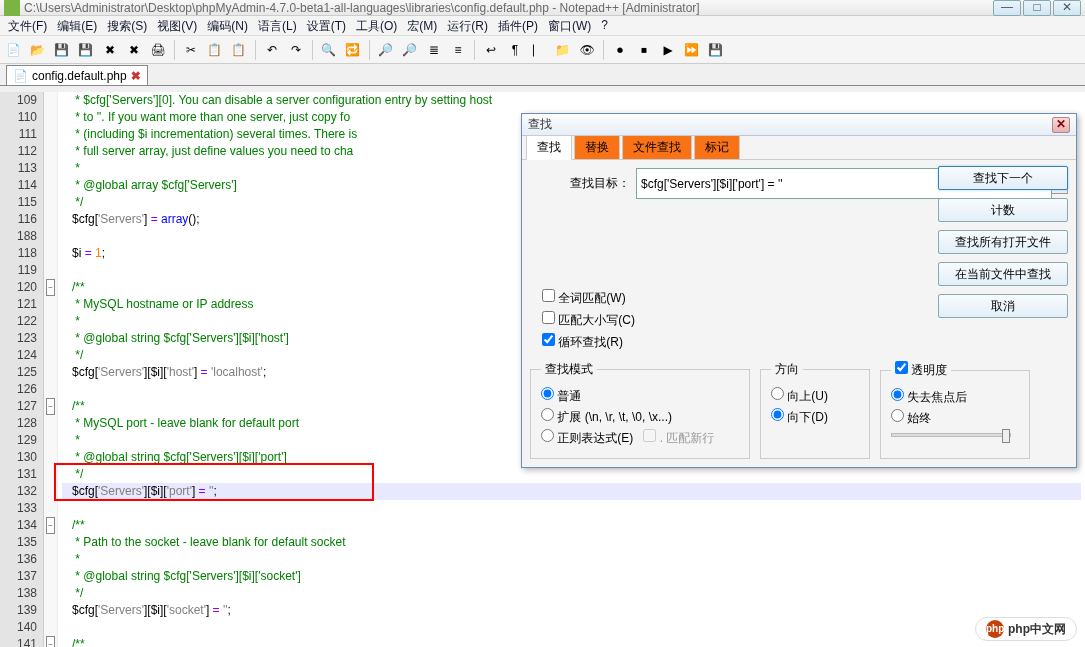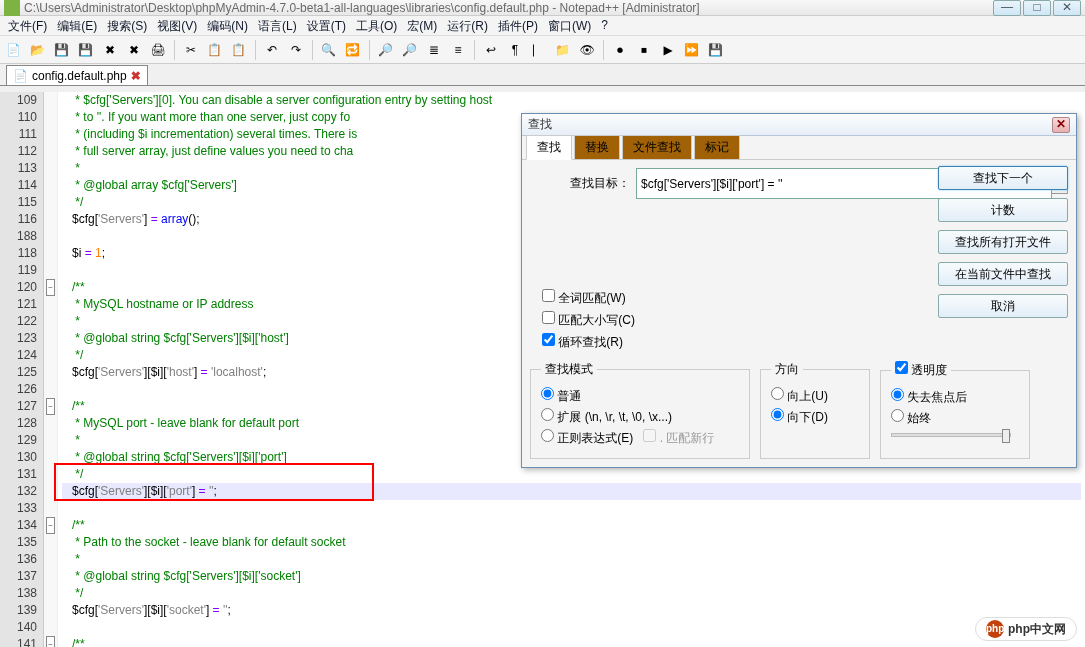--- a/index.html
+++ b/index.html
@@ -38,21 +38,21 @@
 .op { color:#8000ff; }
 .highlight-line { background:#e8e8ff; }
 .red-box { position:absolute; border:2px solid red; pointer-events:none; }
 
 
 .dialog { position:absolute; top:113px; left:521px; width:556px; background:#f4f4f4; border:1px solid #6b8fb3; box-shadow:2px 2px 6px rgba(0,0,0,.3); }
 .dlg-title { height:22px; background:linear-gradient(#fdfdfe,#e6eef7); border-bottom:1px solid #b8c8da; display:flex; align-items:center; padding:0 6px; color:#333; }
 .dlg-title .t { flex:1; }
 .dlg-close { width:18px; height:16px; border:1px solid #a88; background:linear-gradient(#f8dada,#e8b0b0); color:#800; text-align:center; line-height:13px; border-radius:2px; font-weight:bold; }
 .dlg-tabs { height:24px; display:flex; align-items:flex-end; padding:2px 4px 0; background:#f4f4f4; border-bottom:1px solid #ccc; }
-.dlg-tab { padding:3px 10px; border:1px solid #ccc; border-bottom:none; background:#a16207; margin-right:2px; }
+.dlg-tab { padding:3px 10px; border:1px solid #ccc; border-bottom:none; background:#f97316; margin-right:2px; }
 .dlg-tab.active { background:#fff; border-bottom:1px solid #fff; margin-bottom:-1px; }
 .dlg-body { padding:8px; background:#f4f4f4; position:relative; min-height:290px; }
 .row1 { display:flex; align-items:center; margin-bottom:6px; }
 .row1 label { width:100px; text-align:right; margin-right:6px; }
 .row1 input { flex:1; height:31px; border:1px solid #7a9; padding:0 4px; font-family:inherit; font-size:12px; }
 .row1 .dd { width:16px; height:20px; border:1px solid #999; border-left:none; background:#eee; text-align:center; line-height:18px; }
 .btncol { position:absolute; right:8px; top:6px; width:130px; display:flex; flex-direction:column; gap:8px; }
 .btncol button { height:24px; border:1px solid #8aa; background:linear-gradient(#f8fbfd,#e2eef8); border-radius:2px; cursor:default; }
 .btncol button.primary { border:1px solid #3c7fb1; box-shadow:0 0 2px #6cf; }
 .checks { margin-top:90px; margin-left:12px; }

